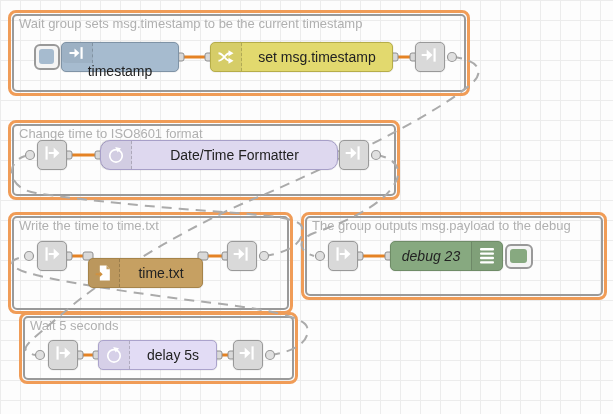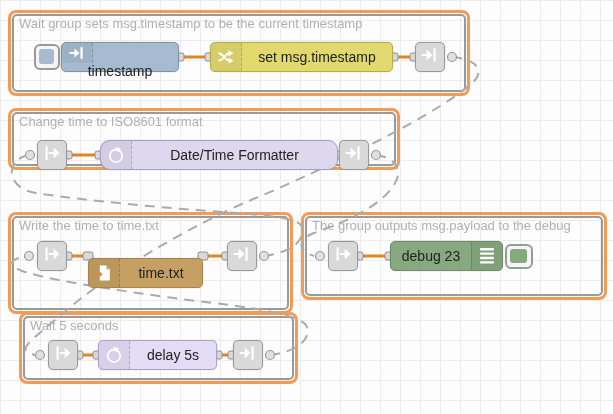--- a/index.html
+++ b/index.html
@@ -33,38 +33,38 @@
   .icon-region{
     width:30px;display:flex;align-items:center;justify-content:center;
     background:rgba(0,0,0,0.05);flex:none;
   }
   .icon-region.left{border-right:1px dashed rgba(0,0,0,0.18);border-radius:4px 0 0 4px;}
   .icon-region.right{border-left:1px solid rgba(0,0,0,0.15);border-radius:0 4px 4px 0;}
   .node-label{
     flex:1;display:flex;align-items:center;justify-content:center;
     font-size:14px;color:#222;white-space:nowrap;padding:0 6px;
   }
-  .node-label.italic{text-align:right;}
+  .node-label.italic{font-style:italic;text-align:right;}
   .link-node{justify-content:center;align-items:center;background:#d9d9d9;}
   .btn-outer{
     position:absolute;box-sizing:border-box;border:2px solid #999;
     border-radius:6px;background:#f5f5f5;
   }
   .btn-inner{position:absolute;border-radius:3px;}
 </style>
 </head>
 <body>
 
 <div class="canvas">
 
   <div class="group" style="left:8px;top:10px;width:462px;height:86px;">
     <div class="group-inner"></div>
     <div class="group-label">Wait group sets msg.timestamp to be the current timestamp</div>
   </div>
-  <div class="group" style="left:8px;top:108px;width:392px;height:62px;">
+  <div class="group" style="left:8px;top:120px;width:392px;height:80px;">
     <div class="group-inner"></div>
     <div class="group-label">Change time to ISO8601 format</div>
   </div>
   <div class="group" style="left:8px;top:212px;width:285px;height:102px;">
     <div class="group-inner"></div>
     <div class="group-label">Write the time to time.txt</div>
   </div>
   <div class="group" style="left:301px;top:212px;width:306px;height:88px;text-decoration:underline;">
     <div class="group-inner"></div>
     <div class="group-label">The group outputs msg.payload to the debug</div>

